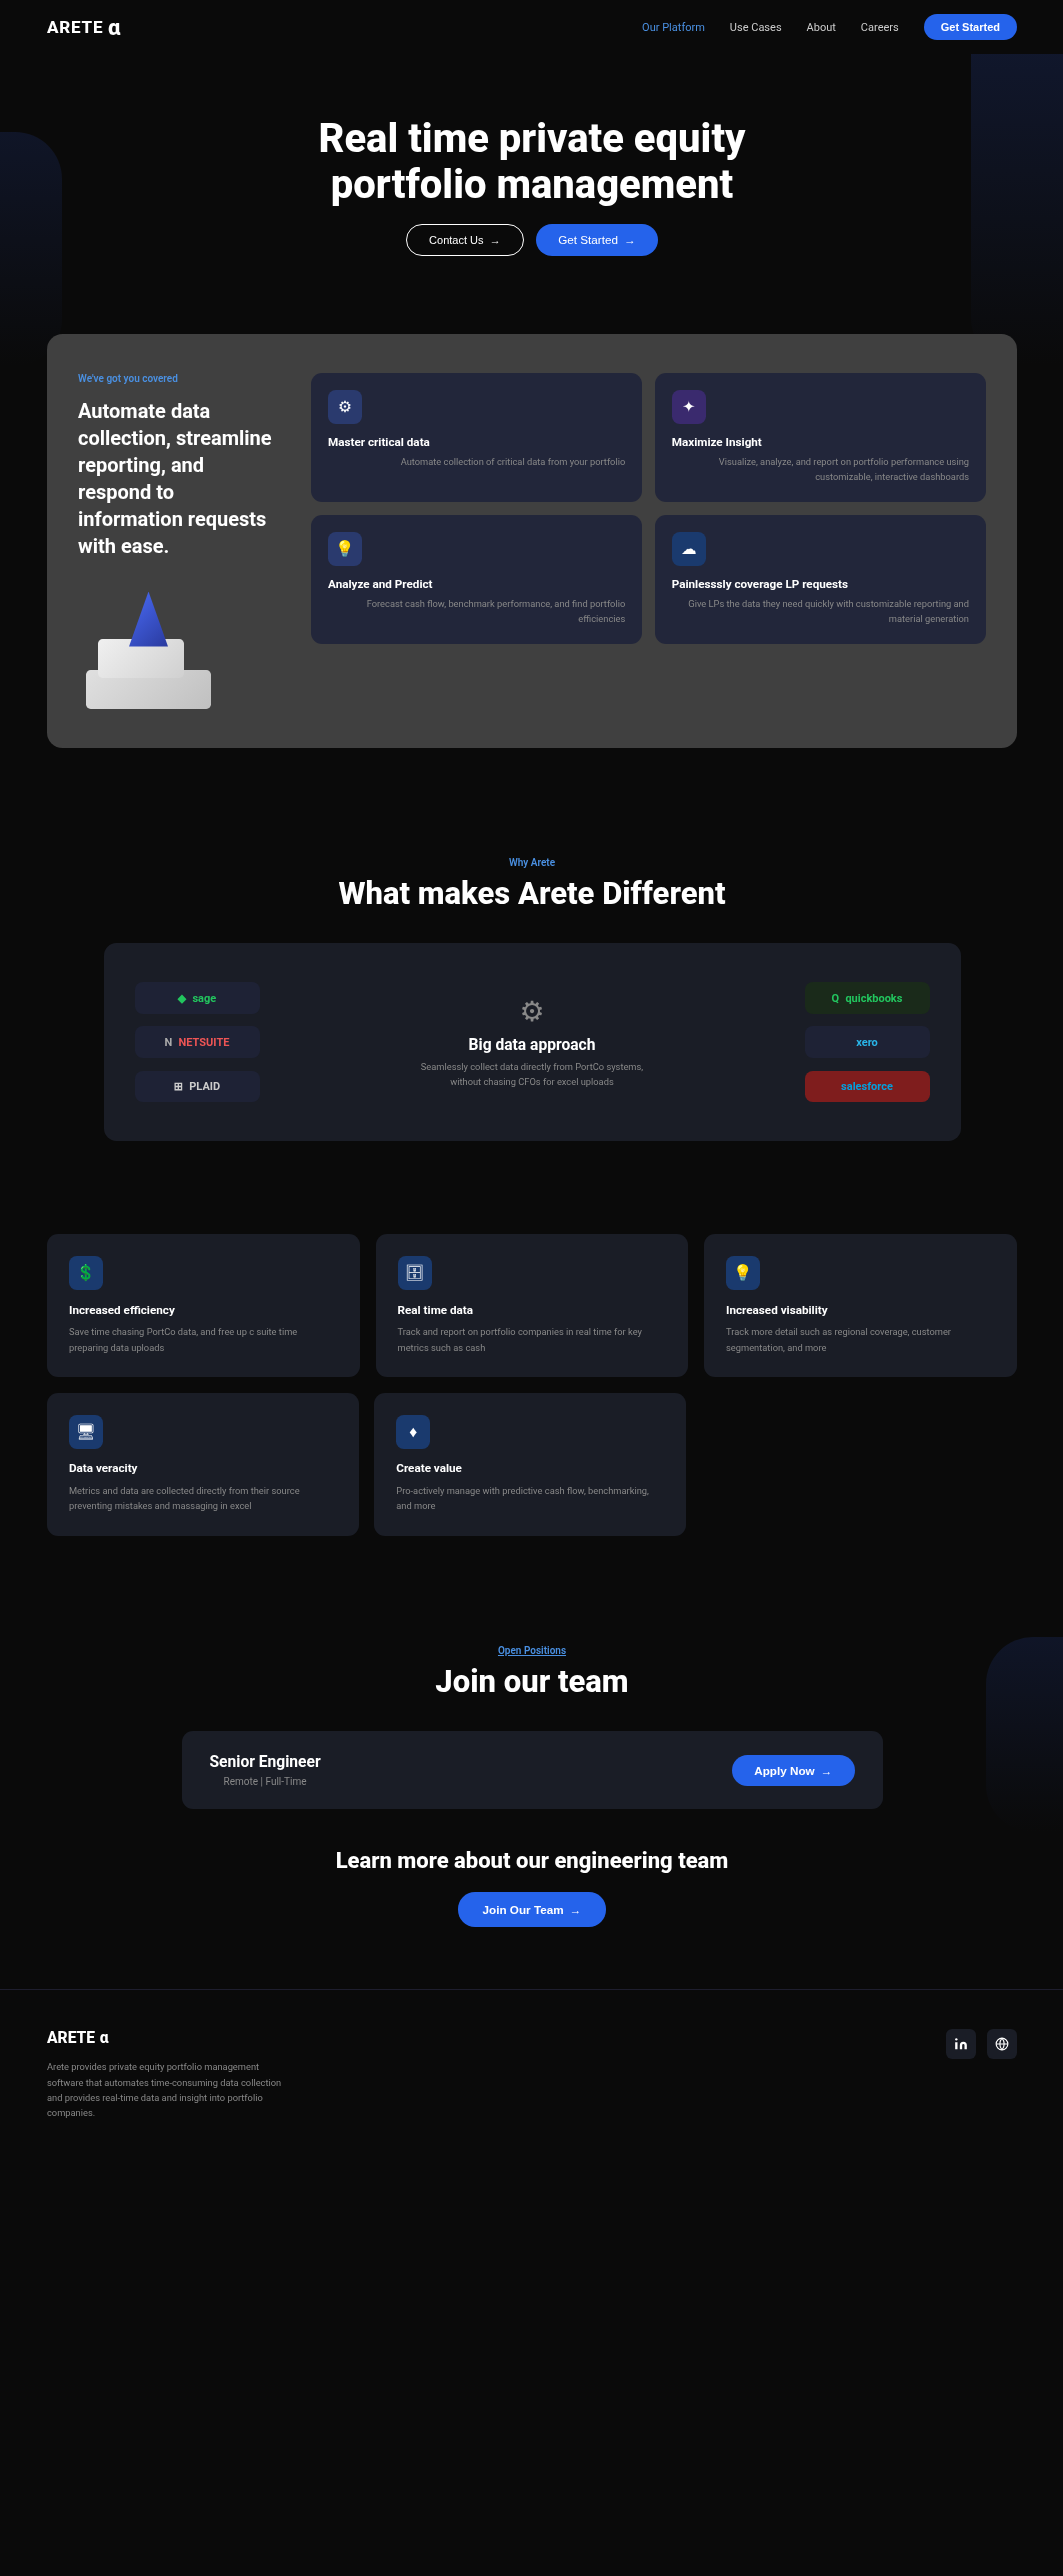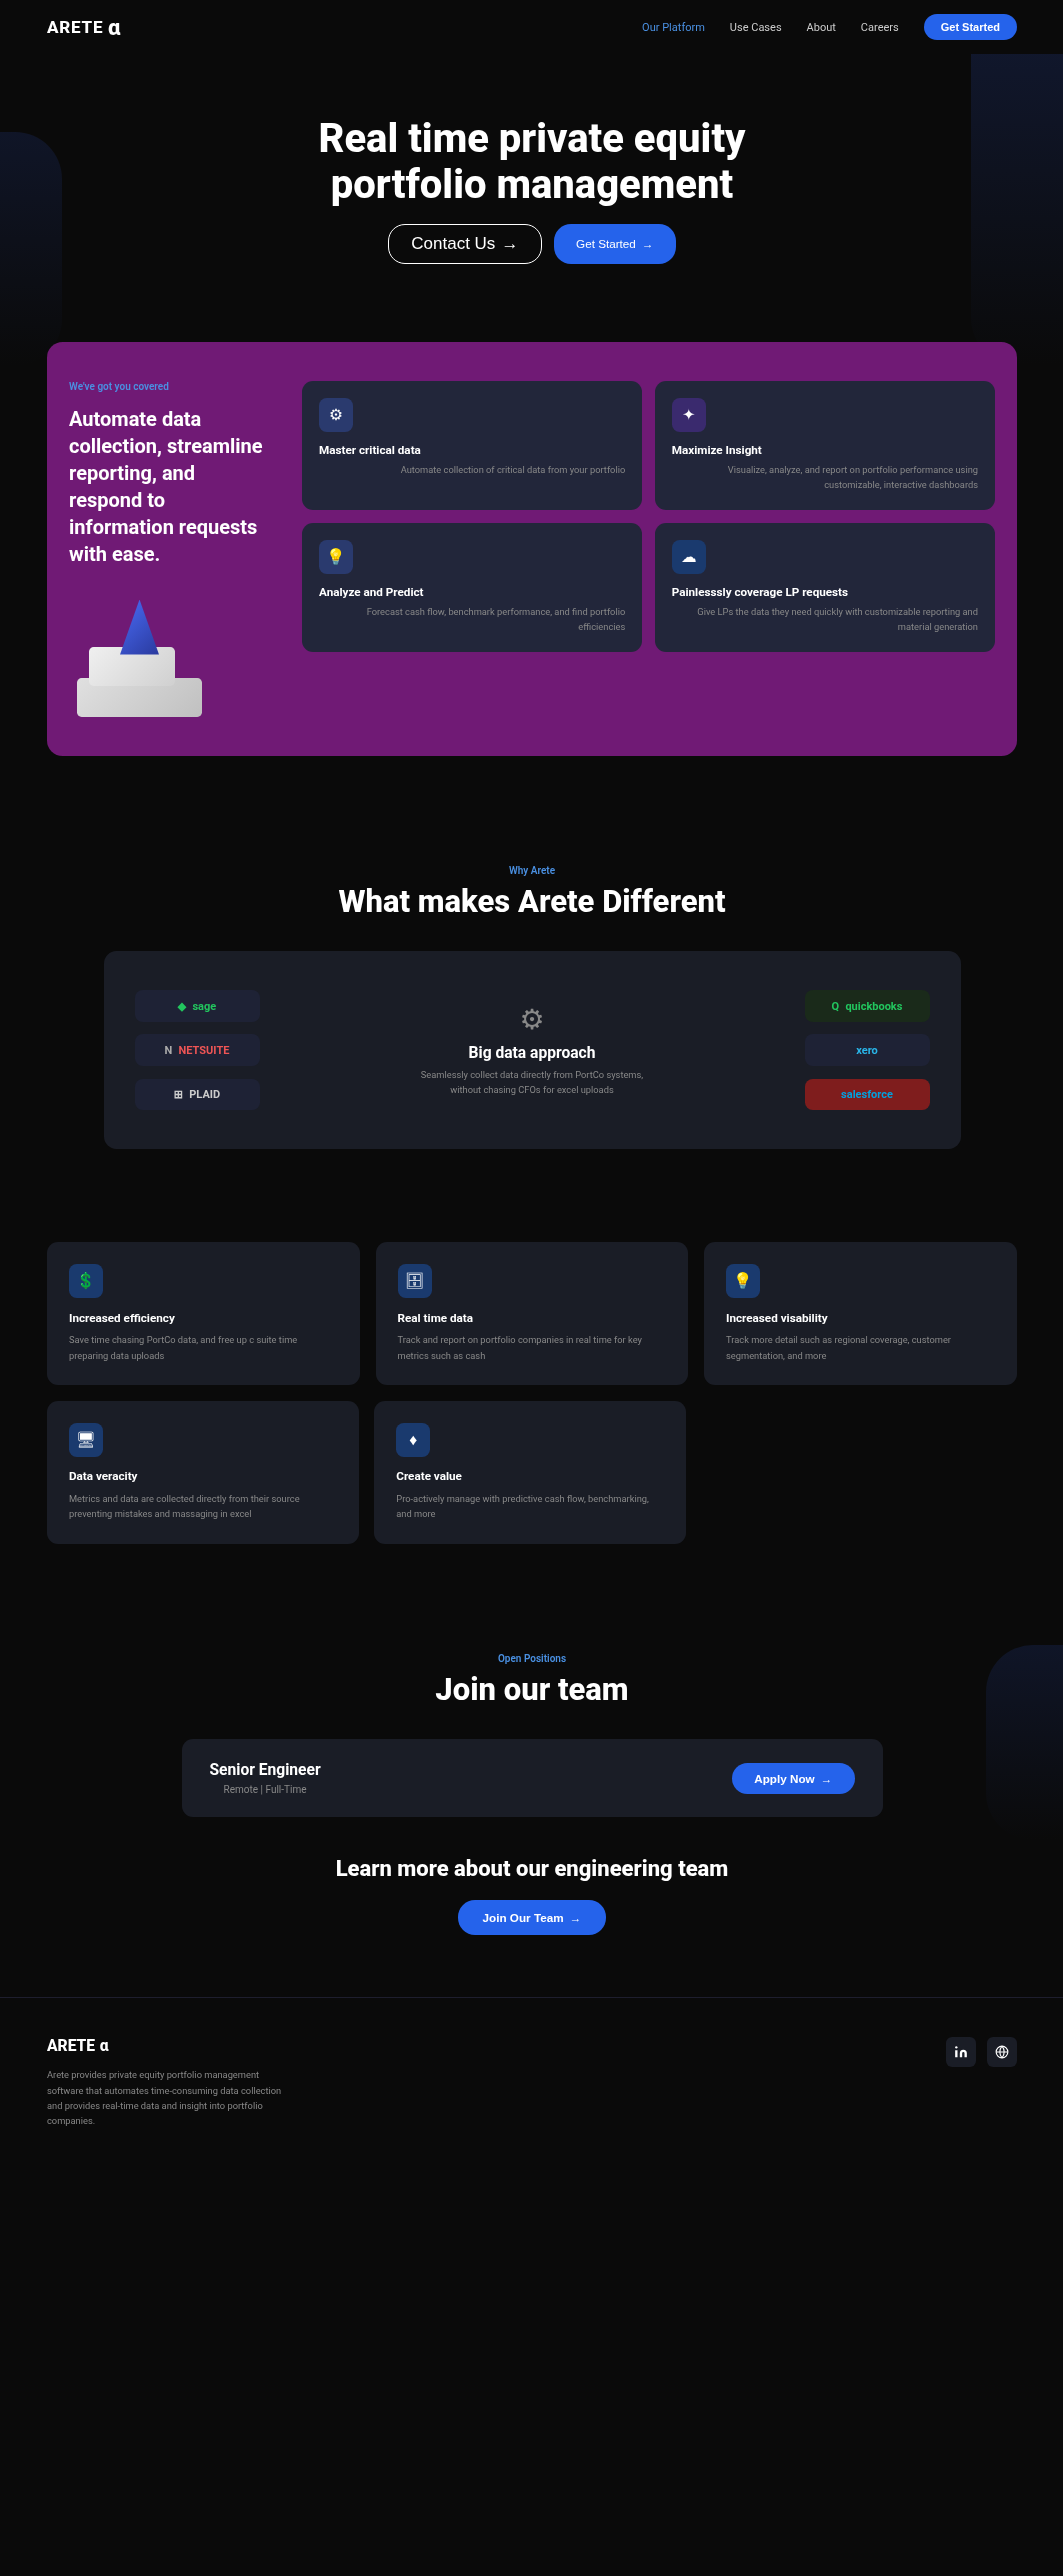--- a/index.html
+++ b/index.html
@@ -77,21 +77,21 @@
       display: flex;
       gap: 12.5px;
       justify-content: center;
     }
     .btn-outline {
       border: 1.2px solid #fff;
       background: transparent;
       color: #fff;
       border-radius: 17px;
       padding: 9.3px 22px;
-      font-size: 17px;
+      font-size: 11px;
       cursor: pointer;
       display: flex;
       align-items: flex-start;
       gap: 6.2px;
     }
     .btn-primary {
       background: #2563eb;
       color: #fff;
       border: none;
       border-radius: 17px;
@@ -102,23 +102,23 @@
       align-items: center;
       gap: 6.2px;
     }
 
     
     .features-section {
       padding: 31px 47px 62px;
       position: relative;
     }
     .features-card {
-      background: #701a75;
+      background: #404040;
       border-radius: 15.6px;
-      padding: 39px 22px;
+      padding: 39px 31px;
       display: grid;
       grid-template-columns: 202px 1fr;
       gap: 31px;
       align-items: start;
     }
     .features-left .tag {
       color: #4a90e2;
       font-size: 10px;
       font-weight: 600;
       margin-bottom: 14px;
@@ -286,20 +286,21 @@
     .careers-section {
       padding: 47px 47px 62px;
       text-align: center;
       position: relative;
     }
     .careers-section .tag {
       color: #4a90e2;
       font-size: 10px;
       font-weight: 600;
       margin-bottom: 7.8px;
+      text-decoration: underline;
     }
     .careers-section h2 {
       font-size: 31px;
       font-weight: 800;
       margin-bottom: 31px;
     }
     .job-card {
       background: #1a1d26;
       border-radius: 11px;
       padding: 22px 28px;

